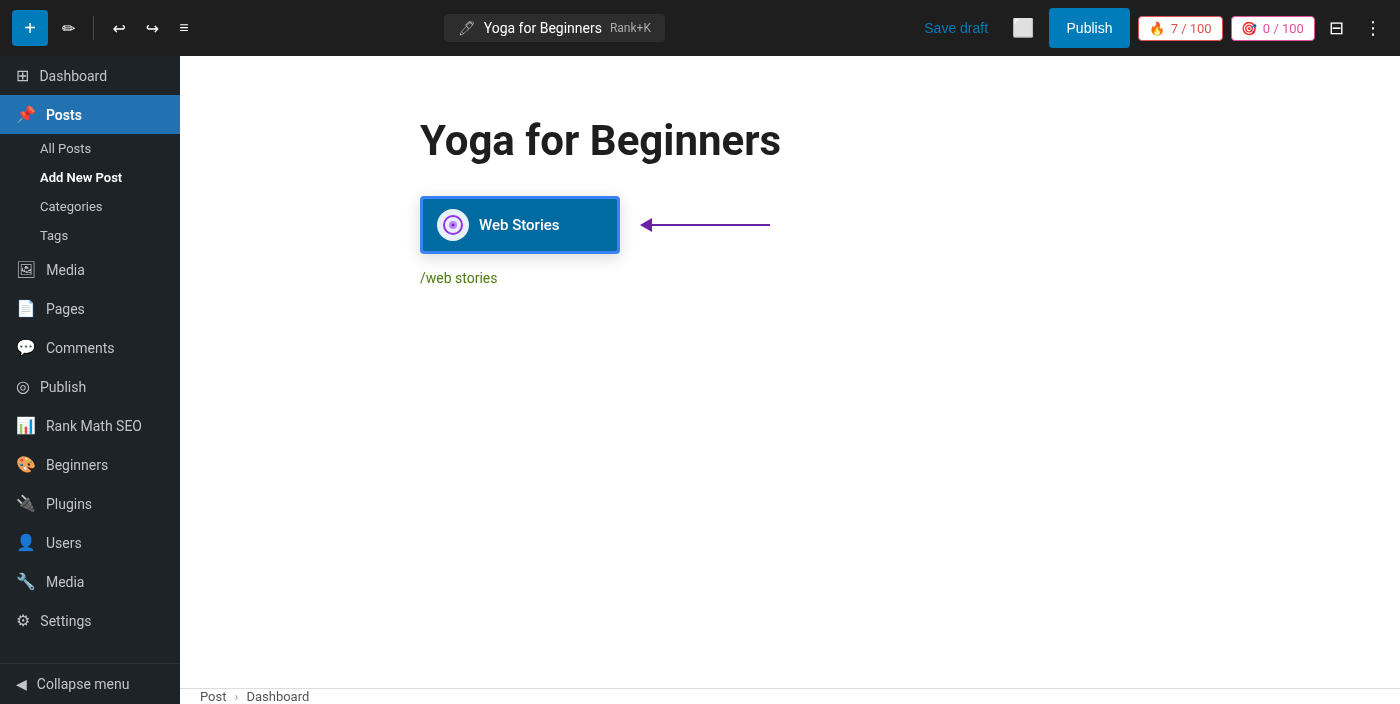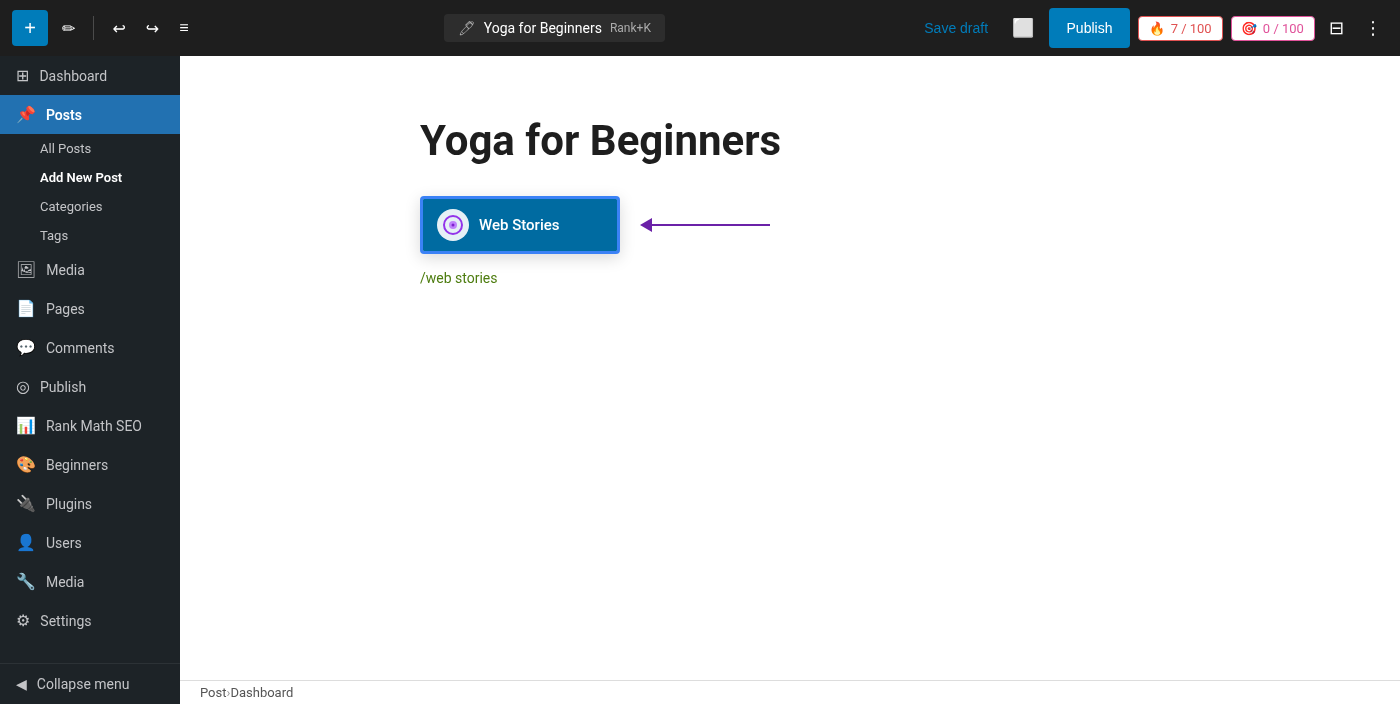--- a/index.html
+++ b/index.html
@@ -95,21 +95,21 @@
     }
     .arrow-line {
       width: 120px; height: 2px; background: #6b21a8; display: inline-block;
     }
     .arrow-head {
       width: 0; height: 0; border-top: 7px solid transparent; border-bottom: 7px solid transparent; border-right: 12px solid #6b21a8; margin-right: -2px;
     }
 
     
     .bottom-bar {
-      height: 24px; background: #fff; border-top: 1px solid #ddd; display: flex; align-items: center; padding: 5px 20px; font-size: 13px; color: #555; flex-shrink: 0;
+      height: 16px; background: #fff; border-top: 1px solid #ddd; display: flex; align-items: center; padding: 5px 20px; gap: 8px; font-size: 13px; color: #555; flex-shrink: 0;
     }
     .breadcrumb-sep { color: #999; }
   </style>
 </head>
 <body>
 
 <div class="top-toolbar">
   <button class="toolbar-btn-add">
     <span>+</span>
   </button>

